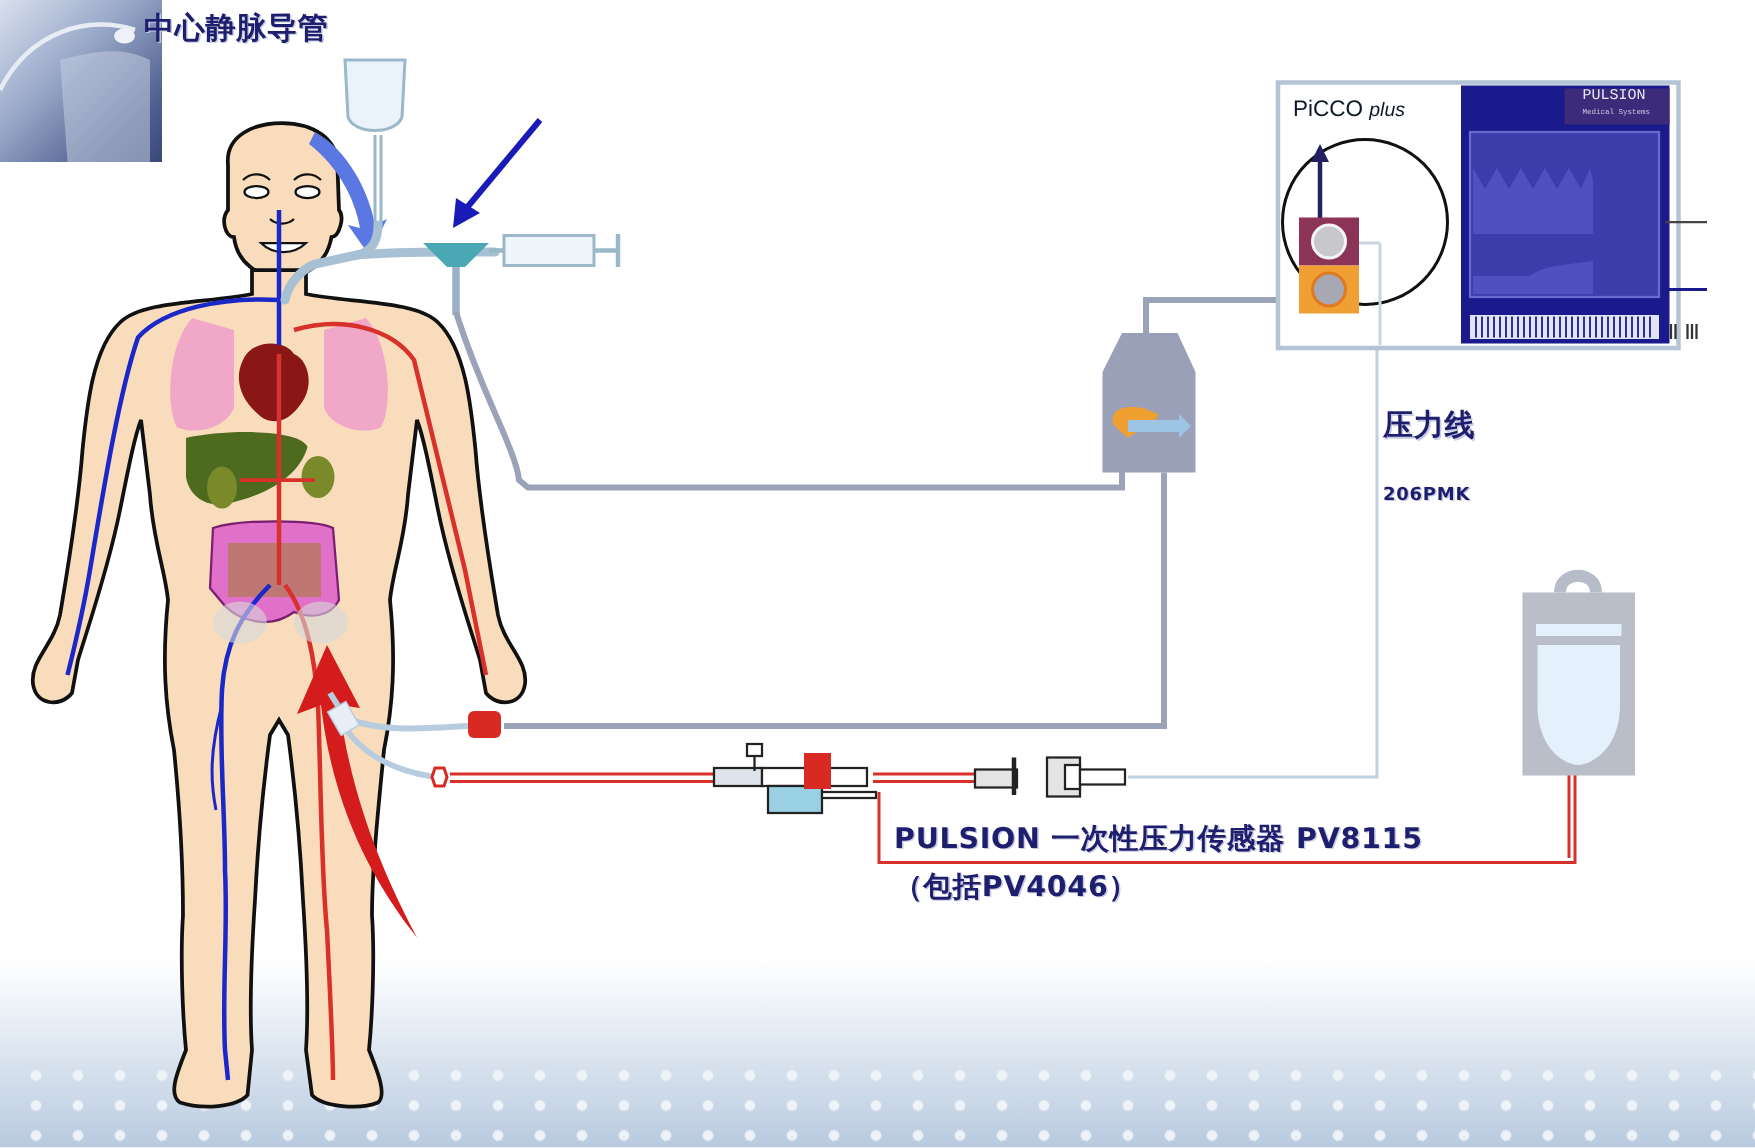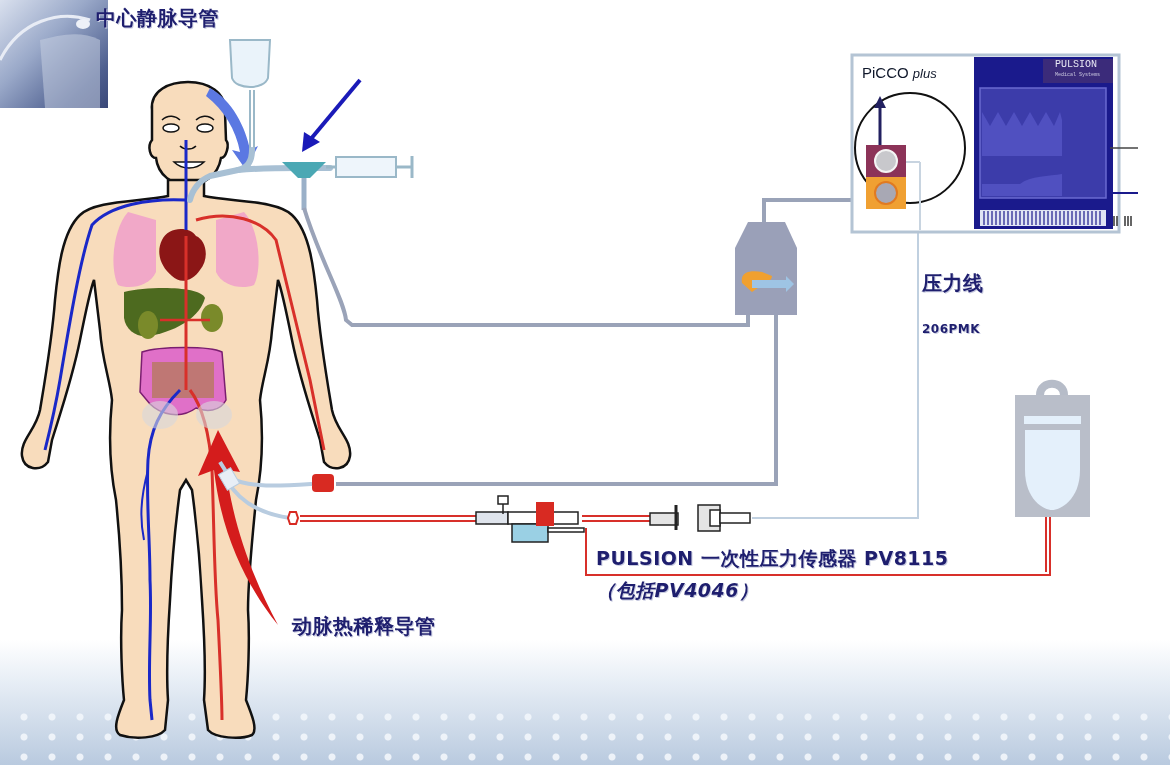--- a/index.html
+++ b/index.html
@@ -238,15 +238,14 @@
   </div>
   <div class="pulsion-badge">
     <span>PULSION</span>
     <small>Medical Systems</small>
   </div>
 
   <div class="label" style="left:96px; top:5px;">中心静脉导管</div>
   <div class="label" style="left:922px; top:270px;">压力线</div>
   <div class="label" style="left:922px; top:298px; font-size:12px;margin-top:24px;">206PMK</div>
   <div class="label" style="left:596px; top:546px; font-size:19px;">PULSION 一次性压力传感器 PV8115</div>
-  <div class="label" style="left:596px; top:578px; font-size:19px;font-style:italic;">（包括PV4046）</div>
-  <div class="label" style="left:292px; top:613px;">动脉热稀释导管</div>
+  <div class="label" style="left:596px; top:578px; font-size:19px;">（包括PV4046）</div>
 </div>
 
 </body></html>

